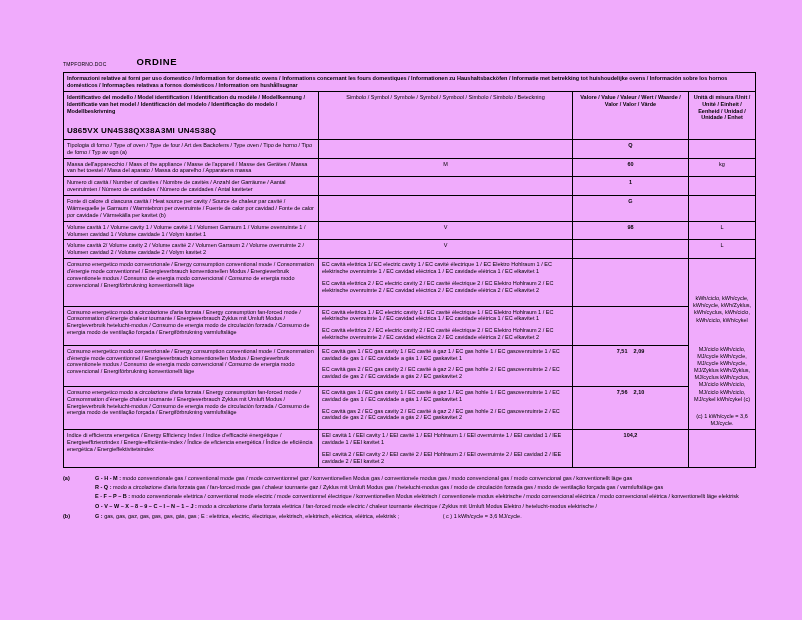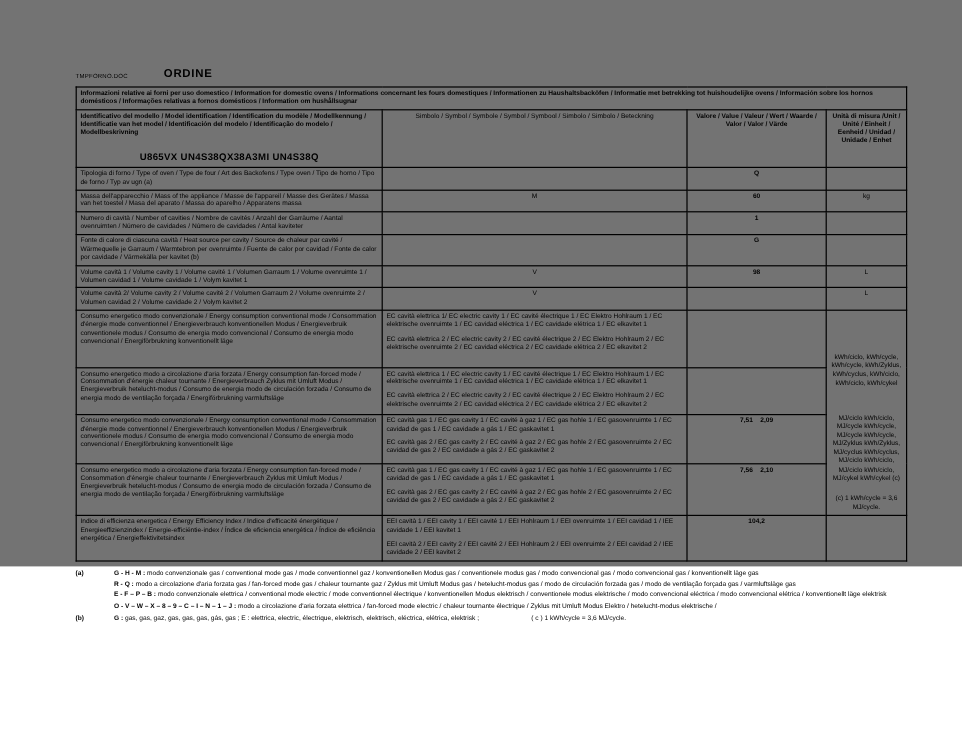--- a/index.html
+++ b/index.html
@@ -2,41 +2,41 @@
 <html><head>
 <meta charset="utf-8">
 <style>
   * { box-sizing: border-box; margin: 0; padding: 0; }
   html, body { background: #ffffff; }
   body {
     width: 802px; height: 620px; overflow: hidden;
     font-family: "Liberation Sans", "DejaVu Sans", sans-serif;
     color: #000;
   }
-  .page { position: relative; width: 802px; height: 472px; background: #737373; }
+  .page { position: relative; width: 802px; height: 620px; background: #f0abfc; }
   .content { position: absolute; left: 63px; top: 56px; width: 692px; }
 
   .titlebar { display: flex; align-items: flex-end; margin-bottom: 5px; }
   .docref { font-size: 5px; letter-spacing: 0.2px; }
   .ordine { font-size: 9.5px; font-weight: bold; letter-spacing: 0.6px; margin-left: 30px; }
 
   table.spec { border-collapse: collapse; width: 692px; table-layout: fixed; }
   table.spec td {
     border: 1px solid #000;
     padding: 2px 3px;
     vertical-align: top;
     font-size: 5.5px;
     line-height: 1.25;
     word-wrap: break-word;
   }
   .intro-row td { font-weight: bold; font-size: 5.5px; padding: 2px 2px; }
 
   .head-row td { height: 48px; }
   .model-hdr { font-weight: bold; }
-  .model-name { font-weight: bold; font-size: 8px; text-align: center; margin-top: 12px; letter-spacing: 0.3px; }
+  .model-name { font-weight: bold; font-size: 8px; margin-top: 12px; letter-spacing: 0.3px; }
   .colhdr { text-align: center; vertical-align: middle; }
   .bold { font-weight: bold; }
 
   td.label-cell { font-size: 5.5px; }
   td.sym  { text-align: center; vertical-align: middle; font-size: 7px; }
   td.val  { text-align: center; vertical-align: middle; font-size: 8px; font-weight: bold; white-space: pre-wrap; }
   td.unit { text-align: center; vertical-align: middle; font-size: 6px; }
 
   tr.r1 td { height: 18px; }
   tr.r2 td { height: 18px; }

